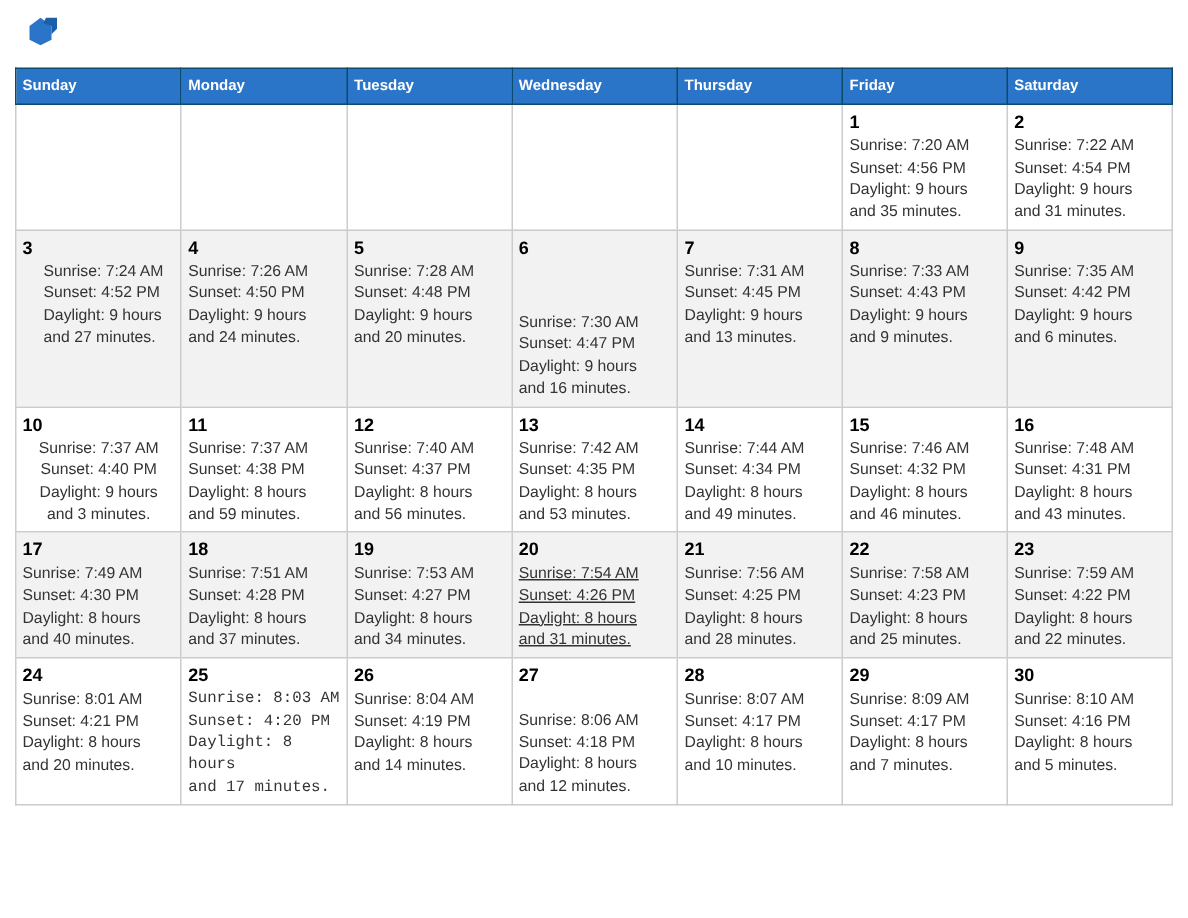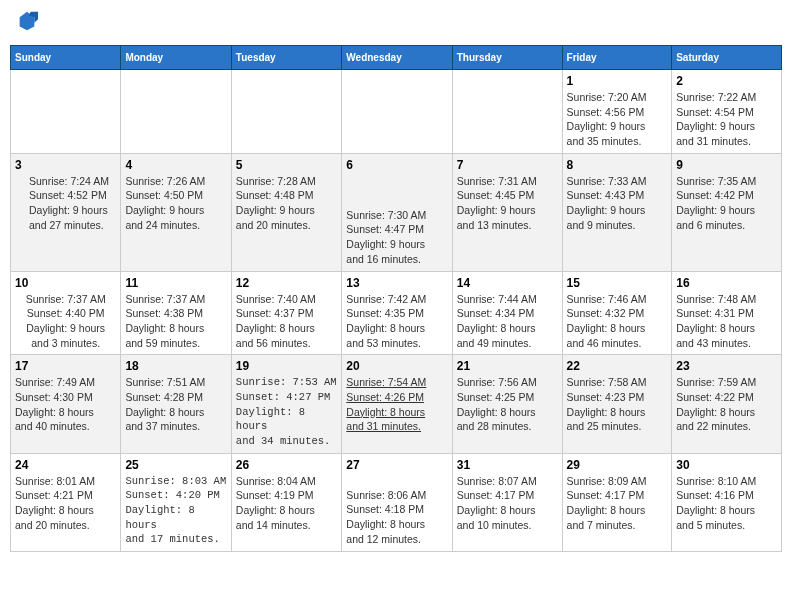--- a/index.html
+++ b/index.html
@@ -255,21 +255,21 @@
         </td>
         <td>
           <span class="day-num">18</span>
           <div class="day-info" style="white-space: pre-line;">Sunrise: 7:51 AM
 Sunset: 4:28 PM
 Daylight: 8 hours
 and 37 minutes.</div>
         </td>
         <td>
           <span class="day-num">19</span>
-          <div class="day-info" style="white-space: pre-line; font-family: Liberation Mono, monospace;">Sunrise: 7:53 AM
+          <div class="day-info" style="white-space: pre-line;">Sunrise: 7:53 AM
 Sunset: 4:27 PM
 Daylight: 8 hours
 and 34 minutes.</div>
         </td>
         <td>
           <span class="day-num">20</span>
           <div class="day-info" style="white-space: pre-line; text-decoration: underline;">Sunrise: 7:54 AM
 Sunset: 4:26 PM
 Daylight: 8 hours
 and 31 minutes.</div>
@@ -319,21 +319,21 @@
 and 14 minutes.</div>
         </td>
         <td>
           <span class="day-num">27</span>
           <div class="day-info" style="white-space: pre-line; margin-top: 16px;">Sunrise: 8:06 AM
 Sunset: 4:18 PM
 Daylight: 8 hours
 and 12 minutes.</div>
         </td>
         <td>
-          <span class="day-num">31</span>
+          <span class="day-num">28</span>
           <div class="day-info" style="white-space: pre-line;">Sunrise: 8:07 AM
 Sunset: 4:17 PM
 Daylight: 8 hours
 and 10 minutes.</div>
         </td>
         <td>
           <span class="day-num">29</span>
           <div class="day-info" style="white-space: pre-line;">Sunrise: 8:09 AM
 Sunset: 4:17 PM
 Daylight: 8 hours

